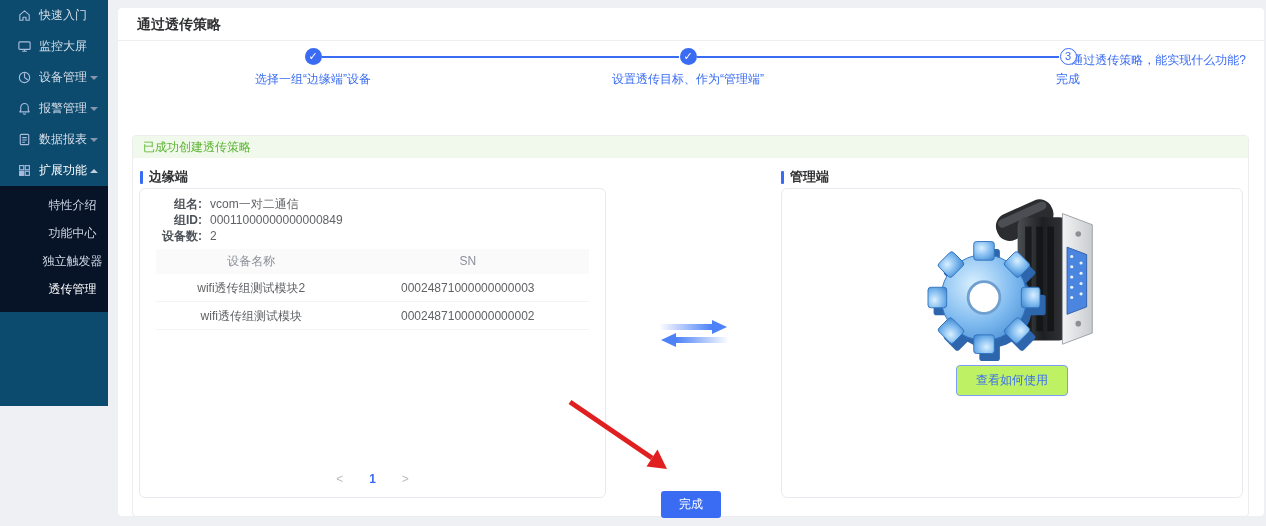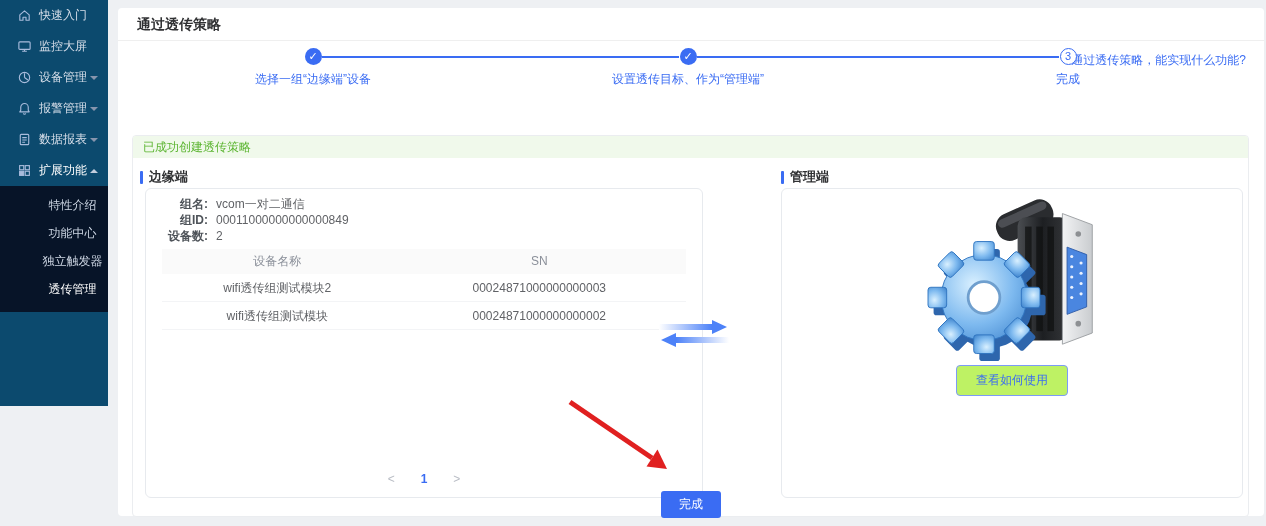--- a/index.html
+++ b/index.html
@@ -40,21 +40,21 @@
   .step-label { margin-top:6px; font-size:12px; color:#3a6cf3; white-space:nowrap; }
 
   
   .container { position:absolute; left:14px; top:87px; width:1117px; height:382px; border:1px solid #ebedf0; border-radius:4px; background:#fff;margin-top:40px; }
   .alert { height:22px; line-height:22px; padding-left:10px; background:#f0f9eb; color:#5cb532; font-size:12px; border-radius:3px 3px 0 0; }
   .sec-title { position:absolute; font-size:13px; font-weight:700; color:#303133; display:flex; align-items:center; }
   .sec-title .bar { display:inline-block; width:3px; height:13px; background:#3a6cf3; margin-right:6px; border-radius:1px; }
   .sec-title.left-t { left:7px; top:32px; }
   .sec-title.right-t { left:648px; top:32px; }
   .panel { position:absolute; top:52px; height:310px; border:1px solid #e7eaee; border-radius:6px; background:#fff; }
-  .panel.edge { left:12px; width:558px; }
+  .panel.edge { left:6px; width:467px; }
   .panel.manage { left:648px; width:462px; }
 
   
   .fields { position:absolute; top:7px; left:0; width:100%; }
   .field-row { display:flex; font-size:12px; line-height:16px; color:#606266; }
   .field-label { width:62px; text-align:right; font-weight:700; color:#4e5359; }
   .field-value { margin-left:8px; color:#606266; }
   .tbl { position:absolute; top:60px; left:16px; right:16px; font-size:12px; }
   .tbl-row { display:flex; text-align:center; }
   .tbl-row.head { background:#fafafa; color:#8a8f99; height:25px; line-height:25px; }

